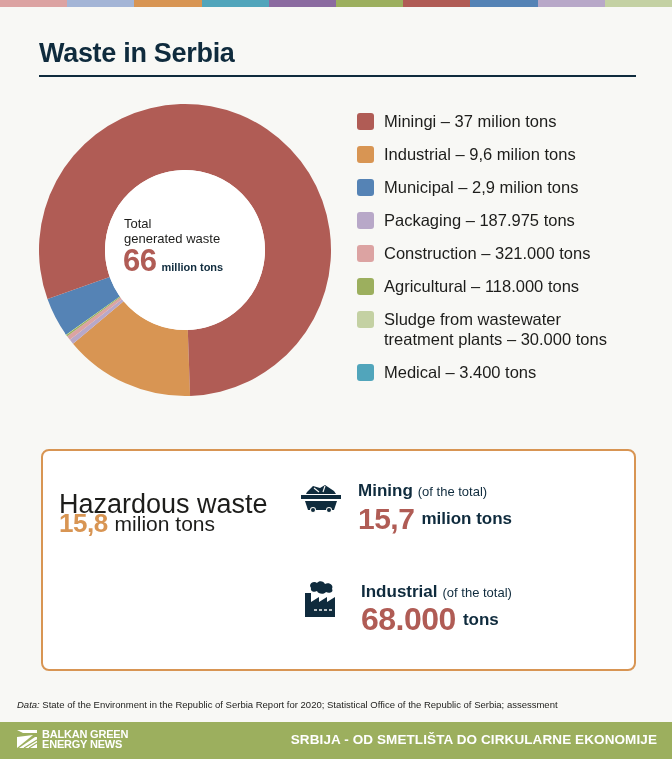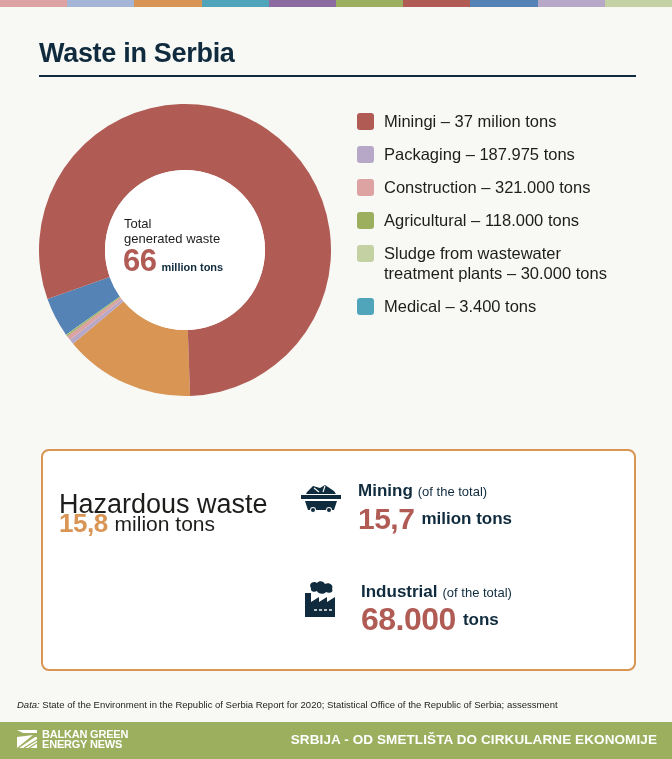--- a/index.html
+++ b/index.html
@@ -73,20 +73,28 @@
 </div>
 <div class="center-value">
   <span class="big">66</span>
   <span class="unit">million tons</span>
 </div>
 
 <div class="legend" id="legend">
     <div class="legend-item">
       <span class="legend-swatch" style="background: rgb(176, 92, 85);"></span>
       <span class="legend-text">Miningi – 37 milion tons</span>
+    </div>
+    <div class="legend-item">
+      <span class="legend-swatch" style="background: rgb(216, 149, 83);"></span>
+      <span class="legend-text">Industrial – 9,6 milion tons</span>
+    </div>
+    <div class="legend-item">
+      <span class="legend-swatch" style="background: rgb(85, 131, 181);"></span>
+      <span class="legend-text">Municipal – 2,9 milion tons</span>
     </div>
     <div class="legend-item">
       <span class="legend-swatch" style="background: rgb(184, 168, 200);"></span>
       <span class="legend-text">Packaging – 187.975 tons</span>
     </div>
     <div class="legend-item">
       <span class="legend-swatch" style="background: rgb(220, 163, 162);"></span>
       <span class="legend-text">Construction – 321.000 tons</span>
     </div>
     <div class="legend-item">

